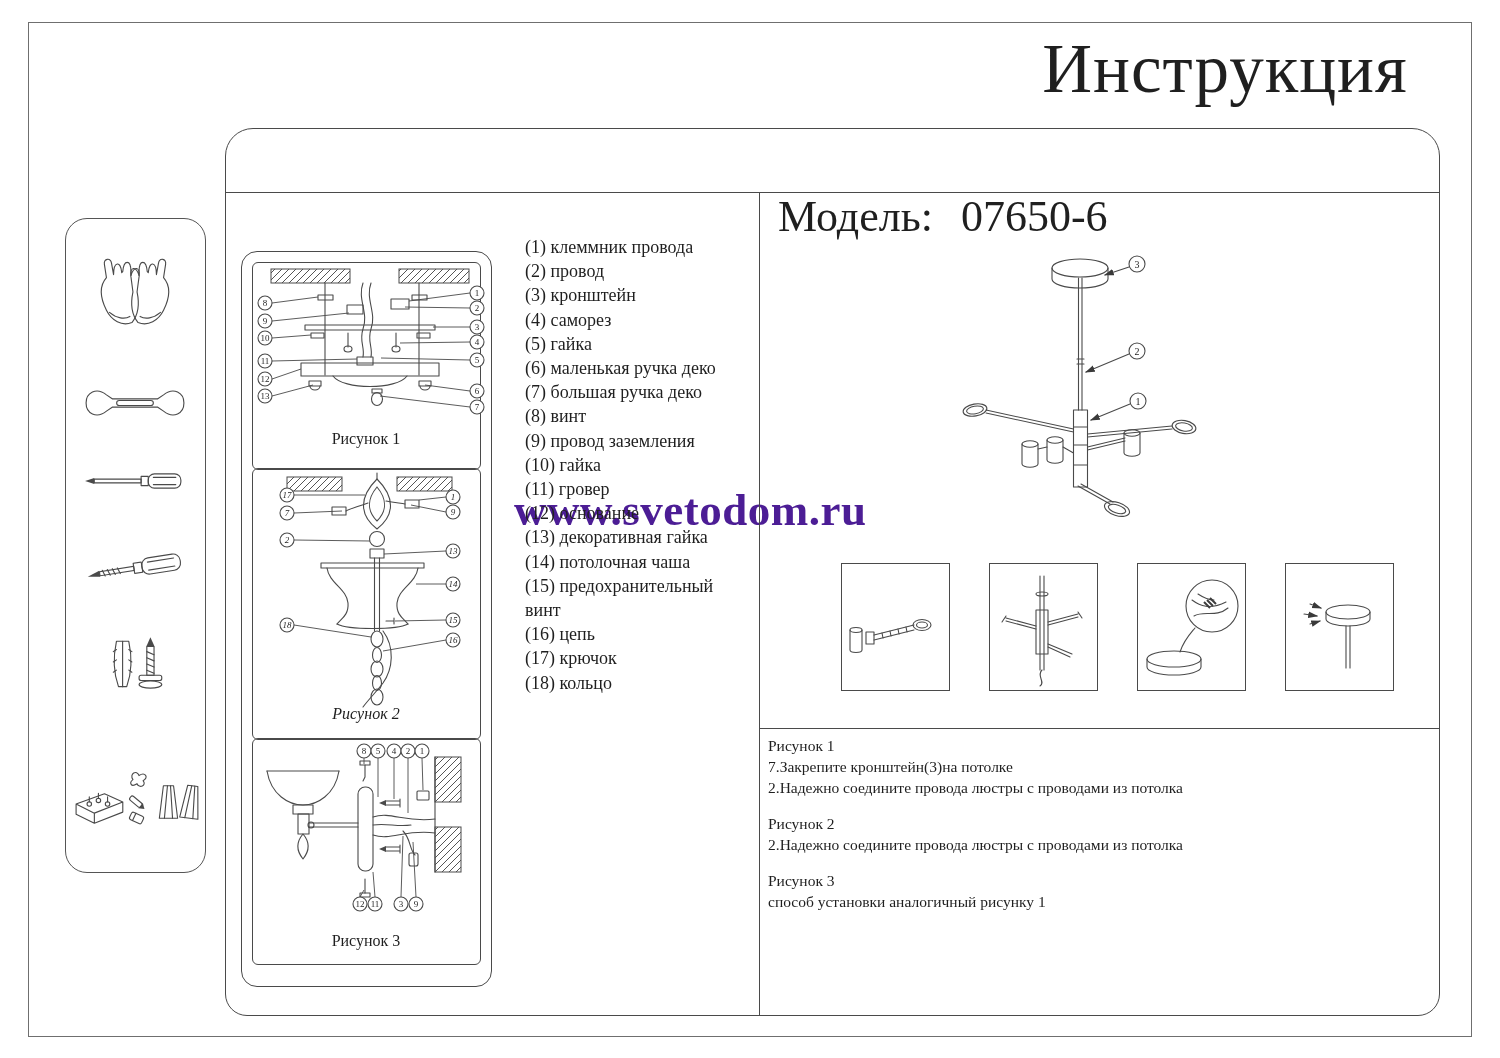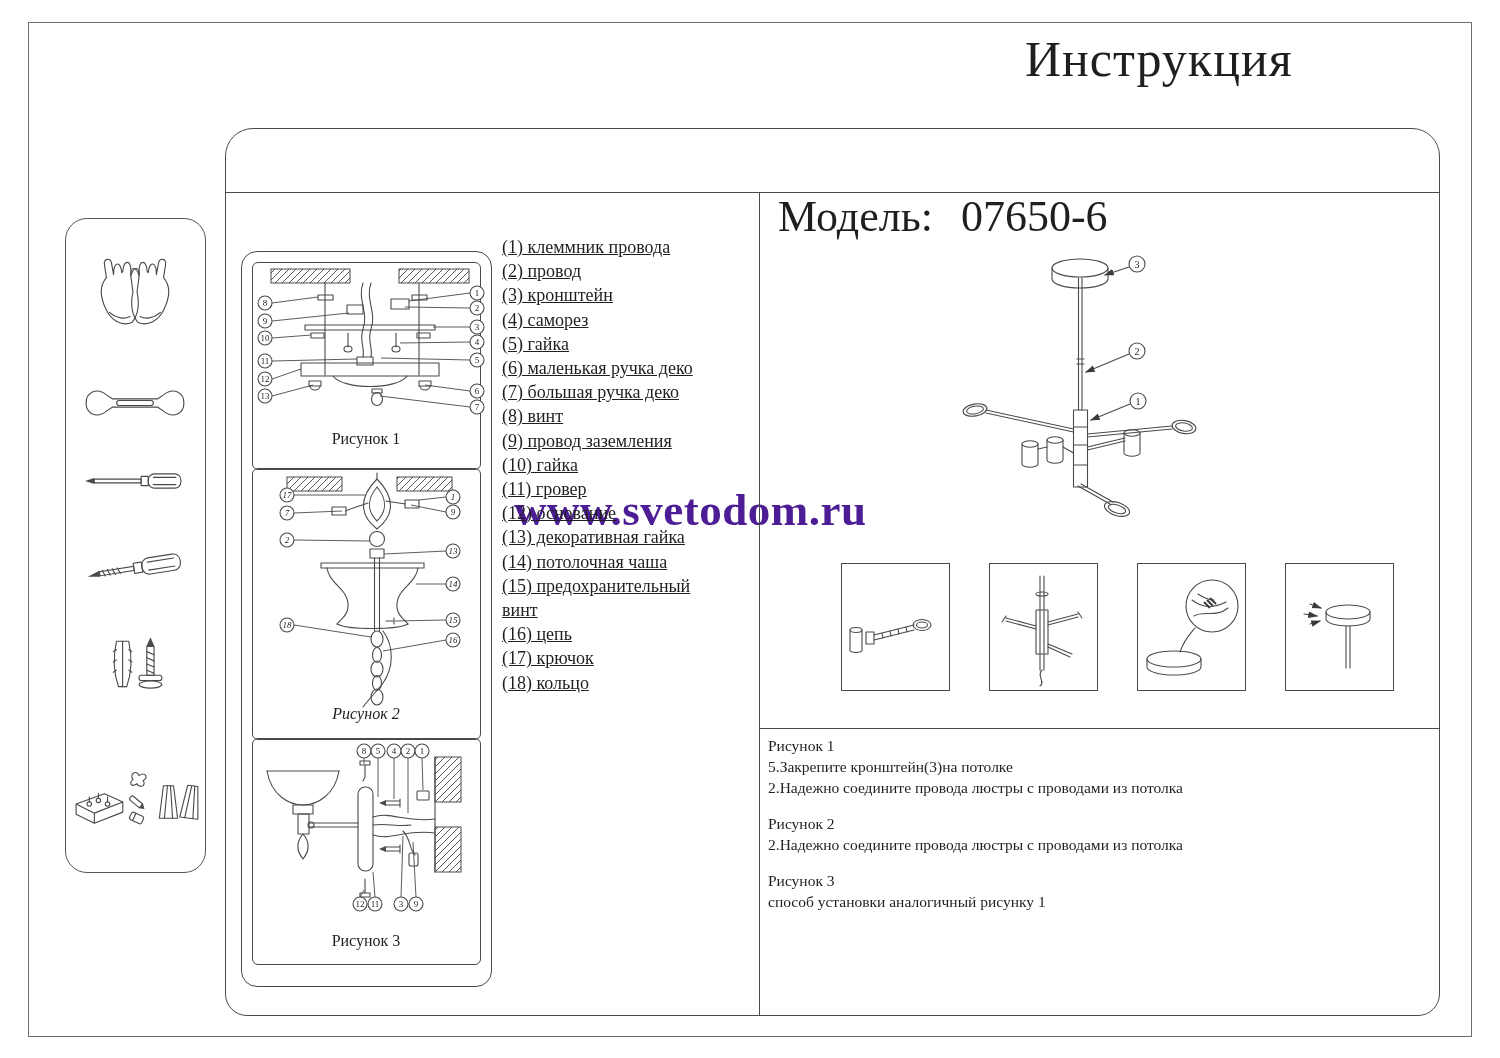--- a/index.html
+++ b/index.html
@@ -2,35 +2,35 @@
 <html><head>
 <meta charset="utf-8">
 <style>
   html,body{margin:0;padding:0;}
   body{
     width:1500px;height:1058px;position:relative;background:#ffffff;
     font-family:"Liberation Serif",serif;color:#1f1f1f;overflow:hidden;
   }
   .abs{position:absolute;}
   #pageBorder{left:28px;top:22px;width:1442px;height:1013px;border:1.5px solid #6f6f6f;}
-  #pageTitle{left:1025px;top:30px;width:400px;font-size:50px;text-align:left;letter-spacing:1px;white-space:nowrap;}
+  #pageTitle{left:1025px;top:30px;width:400px;font-size:69px;text-align:center;letter-spacing:1px;white-space:nowrap;}
   #watermark{left:514px;top:484px;font-family:Liberation Serif, serif;font-weight:bold;
     font-size:45px;color:#4c1d95;letter-spacing:0.5px;white-space:nowrap;}
   #sidebar{left:65px;top:218px;width:139px;height:653px;border:1.8px solid #555;border-radius:22px;}
   .toolIcon{position:absolute;}
   #mainBox{left:225px;top:128px;width:1213px;height:886px;border:1.8px solid #4a4a4a;border-radius:28px 28px 22px 22px;}
   #topBand{left:0;top:0;right:0;height:63px;border-bottom:1.5px solid #4a4a4a;}
   #vDivider{left:533px;top:63px;bottom:0;width:0;border-left:1.5px solid #4a4a4a;}
   #figuresCol{left:15px;top:122px;width:249px;height:734px;border:1.5px solid #4a4a4a;border-radius:16px;}
   .figBox{position:absolute;left:10px;width:227px;border:1.2px solid #4a4a4a;border-radius:6px;background:transparent;}
   #figBox1{top:10px;height:206px;}
   #figBox2{top:216px;height:270px;font-style:italic;}
   #figBox3{top:486px;height:225px;}
   .figBox svg{display:block;width:100%;height:100%;overflow:visible;}
-  #partsList{left:276px;top:106px;width:225px;font-size:18px;line-height:24.2px;text-decoration:underline;}
+  #partsList{left:299px;top:106px;width:225px;font-size:18px;line-height:24.2px;}
   #modelHeading{left:552px;top:62px;font-size:44px;white-space:nowrap;}
   #modelHeading .num{margin-left:28px;}
   #chandelier{left:678px;top:112px;width:335px;height:300px;}
   .stepBox{position:absolute;top:434px;width:107px;height:126px;border:1.2px solid #4a4a4a;}
   #stepBox1{left:615px;} #stepBox2{left:763px;} #stepBox3{left:911px;} #stepBox4{left:1059px;}
   .stepBox svg{display:block;width:100%;height:100%;}
   #instructions{left:534px;top:599px;right:0;bottom:0;border-top:1.2px solid #4a4a4a;
     padding:6px 10px 0 8px;font-size:15.5px;line-height:21px;}
   .instrBlock{margin-bottom:15px;}
   svg .ln{stroke:#4a4a4a;stroke-width:1.1;fill:none;stroke-linecap:round;stroke-linejoin:round;}
@@ -513,21 +513,21 @@
       <line class="ln" x1="18" y1="50" x2="31" y2="52" marker-end="url(#arr)"></line>
       <line class="ln" x1="24" y1="60" x2="34" y2="57" marker-end="url(#arr)"></line>
     </svg>
   </div>
 
   <div class="abs" id="instructions">
     <div class="instrBlock">
       <div>Рисунок 1</div>
       <div>
 
-      <div>5.Закрепите кронштейн(3)на потолке</div>
+      <div>7.Закрепите кронштейн(3)на потолке</div>
           <div>2.Надежно соедините провода люстры с проводами из потолка</div>
         </div>
     </div>
     <div class="instrBlock">
       <div>Рисунок 2</div>
       <div>
 
           <div>2.Надежно соедините провода люстры с проводами из потолка</div>
         </div>
     </div>

